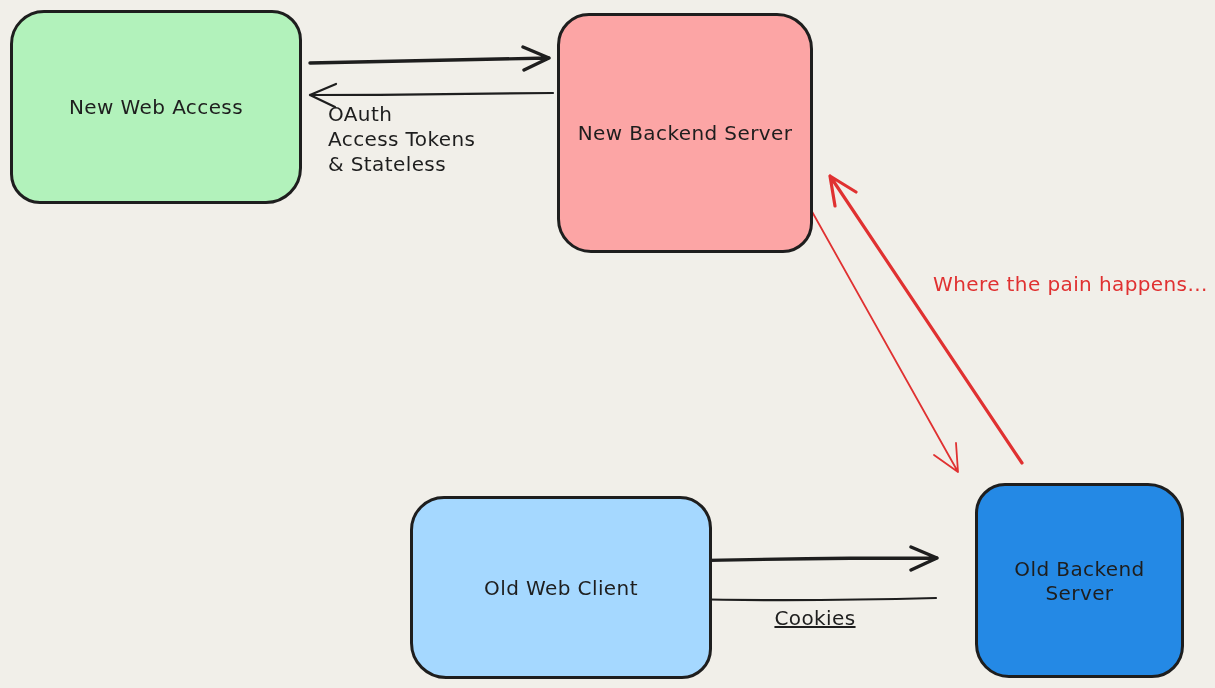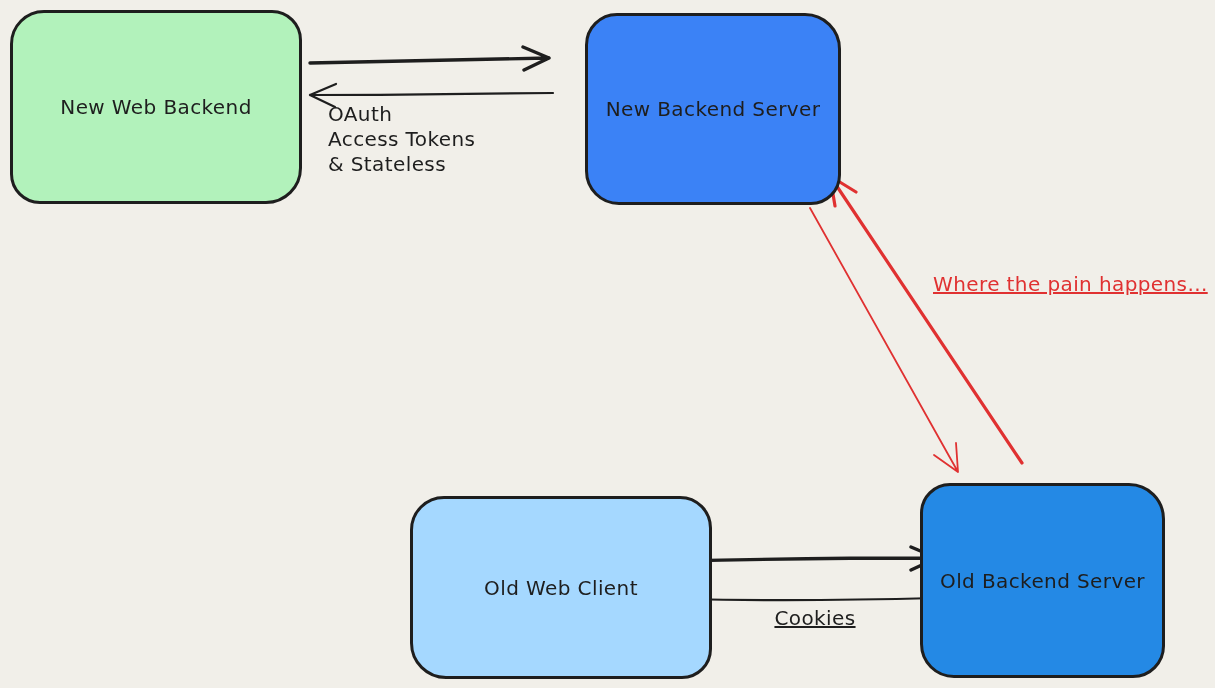--- a/index.html
+++ b/index.html
@@ -35,52 +35,50 @@
     font-size: 20px;
     letter-spacing: 0.4px;
     text-align: center;
   }
   .node-new-web-client {
     left: 10px; top: 10px; width: 292px; height: 194px;
     background: #b2f2bb;
     border-radius: 34px 30px 36px 30px;
   }
   .node-new-backend-server {
-    left: 557px; top: 13px; width: 256px; height: 192px;
-    background: #3b82f6;
+    left: 557px; top: 13px; width: 256px; height: 240px;
+    background: #fca5a5;
     border-radius: 32px 36px 30px 34px;
-    margin-left: 28px;
   }
   .node-old-web-client {
     left: 410px; top: 496px; width: 302px; height: 183px;
     background: #a5d8ff;
     border-radius: 34px 32px 30px 36px;
   }
   .node-old-backend-server {
-    left: 920px; top: 483px; width: 245px; height: 195px;
+    left: 975px; top: 483px; width: 209px; height: 195px;
     background: #2489e5;
     border-radius: 30px 36px 32px 34px;
   }
   .edge-label {
     position: absolute;
     color: #1e1e1e;
     font-size: 20px;
     letter-spacing: 0.4px;
     white-space: nowrap;
   }
   .edge-label-oauth {
     left: 328px; top: 102px;
     width: 218px;
     text-align: left;
     line-height: 25px;
   }
   .edge-label-pain {
     left: 933px; top: 272px;
     color: #e03131;
-    text-decoration: underline;
   }
   .edge-label-cookies {
     left: 768px; top: 606px;
     width: 94px;
     text-align: center;
     text-decoration: underline;
   }
   .stroke-ink { stroke: #1e1e1e; }
   .stroke-red { stroke: #e03131; }
   path.arrow {
@@ -103,21 +101,21 @@
     <path class="arrow stroke-red" stroke-width="3.2" d="M1022,463 L830,176 M830,176 L835,206 M830,176 L856,192"></path>
 
     <path class="arrow stroke-red" stroke-width="1.8" d="M810,208 L958,472 M958,472 L956,443 M958,472 L934,455"></path>
 
     <path class="arrow stroke-ink" stroke-width="3.4" d="M678,561 C770,559 860,558 933,558 M937,558 L911,547 M937,558 L911,570"></path>
 
     <path class="arrow stroke-ink" stroke-width="2.2" d="M936,598 C860,600 770,601 684,599 M680,599 L707,588 M680,599 L706,611"></path>
   </svg>
 
   <div class="node node-new-web-client">
-    <span>New Web Backend</span>
+    <span>New Web Access</span>
   </div>
 
   <div class="node node-new-backend-server">
     <span>New Backend Server</span>
   </div>
 
   <div class="node node-old-web-client">
     <span>Old Web Client</span>
   </div>
 

